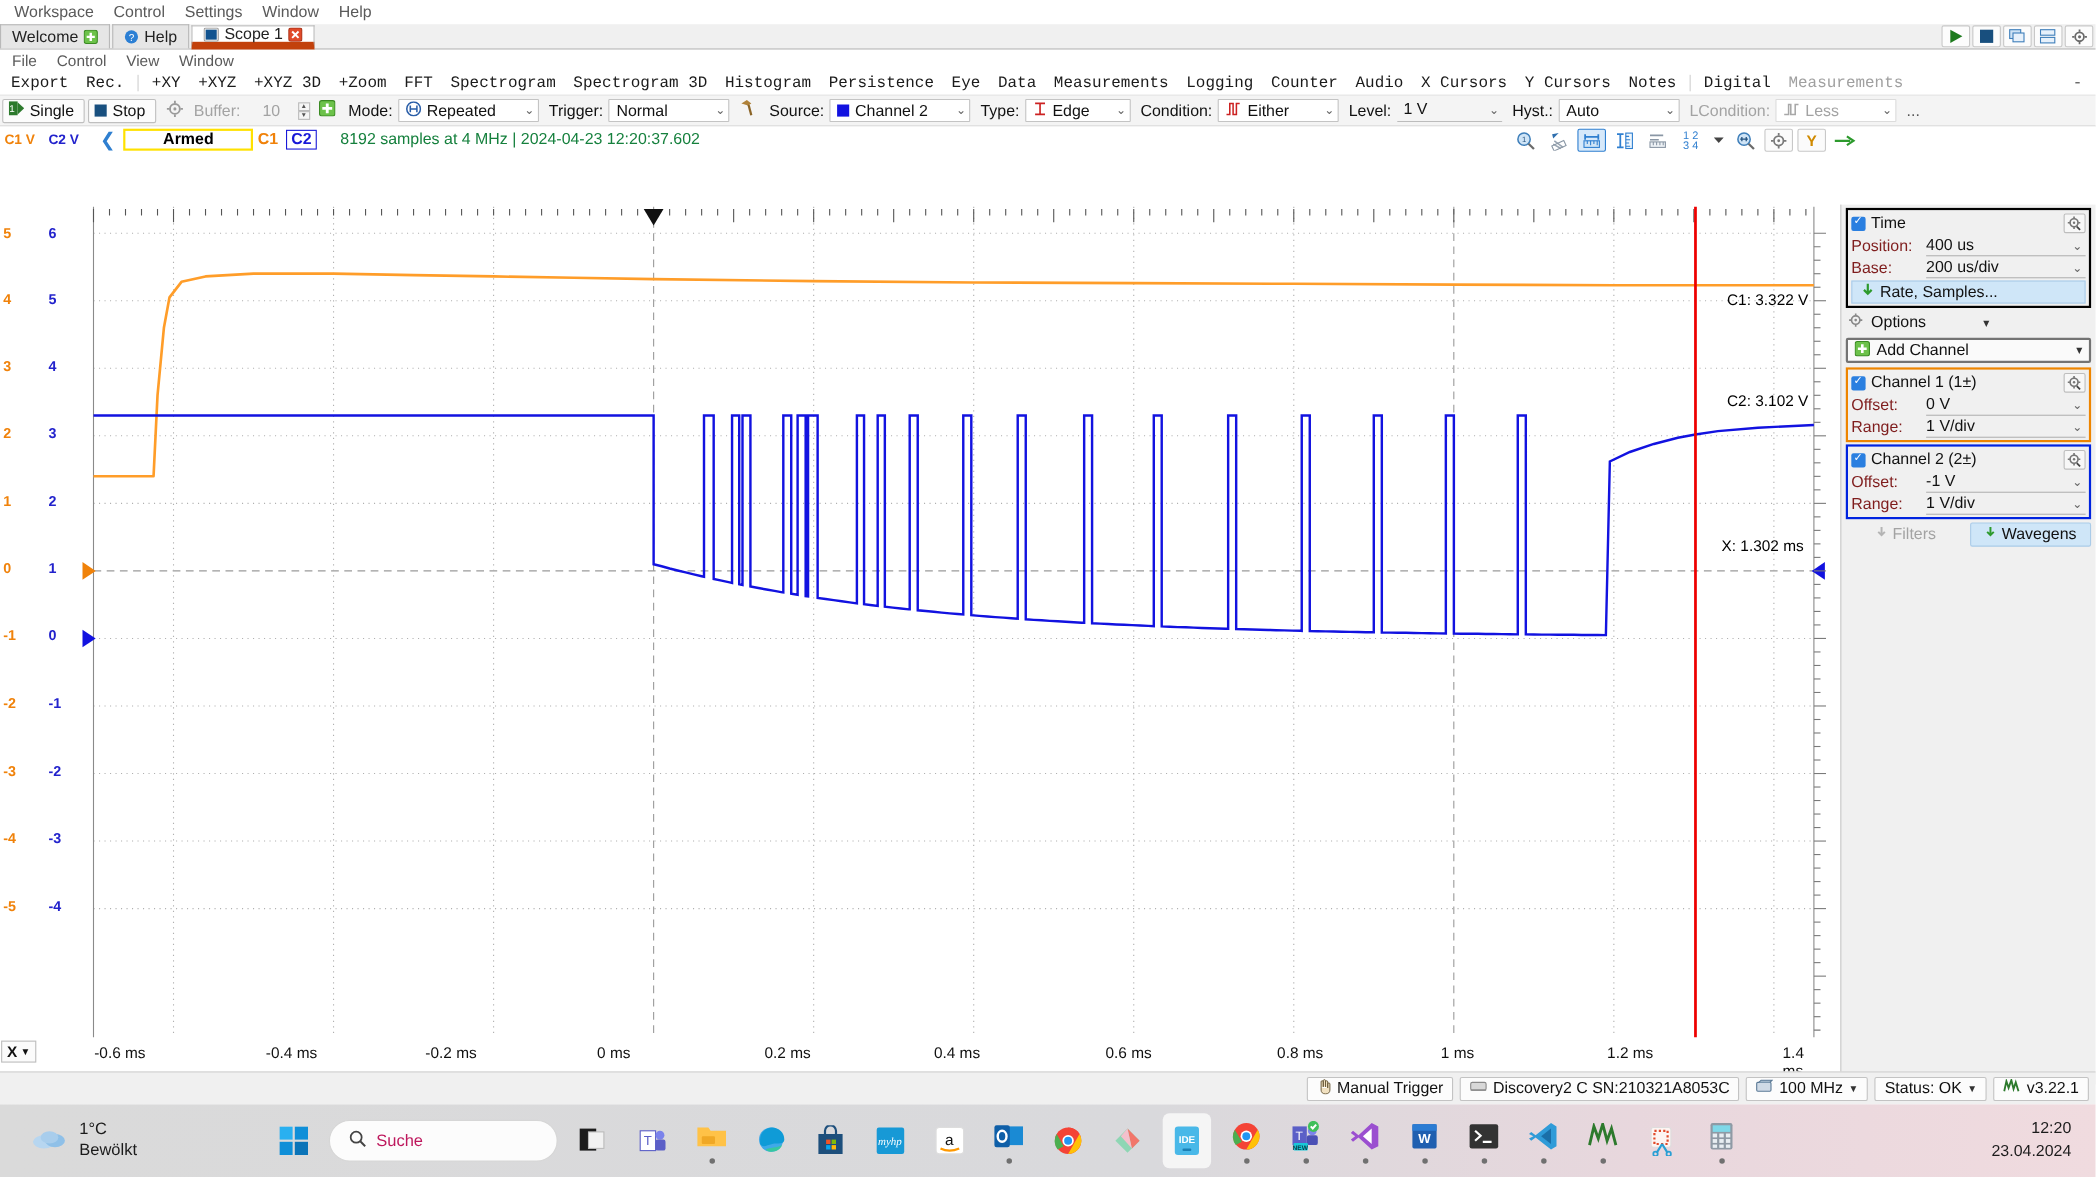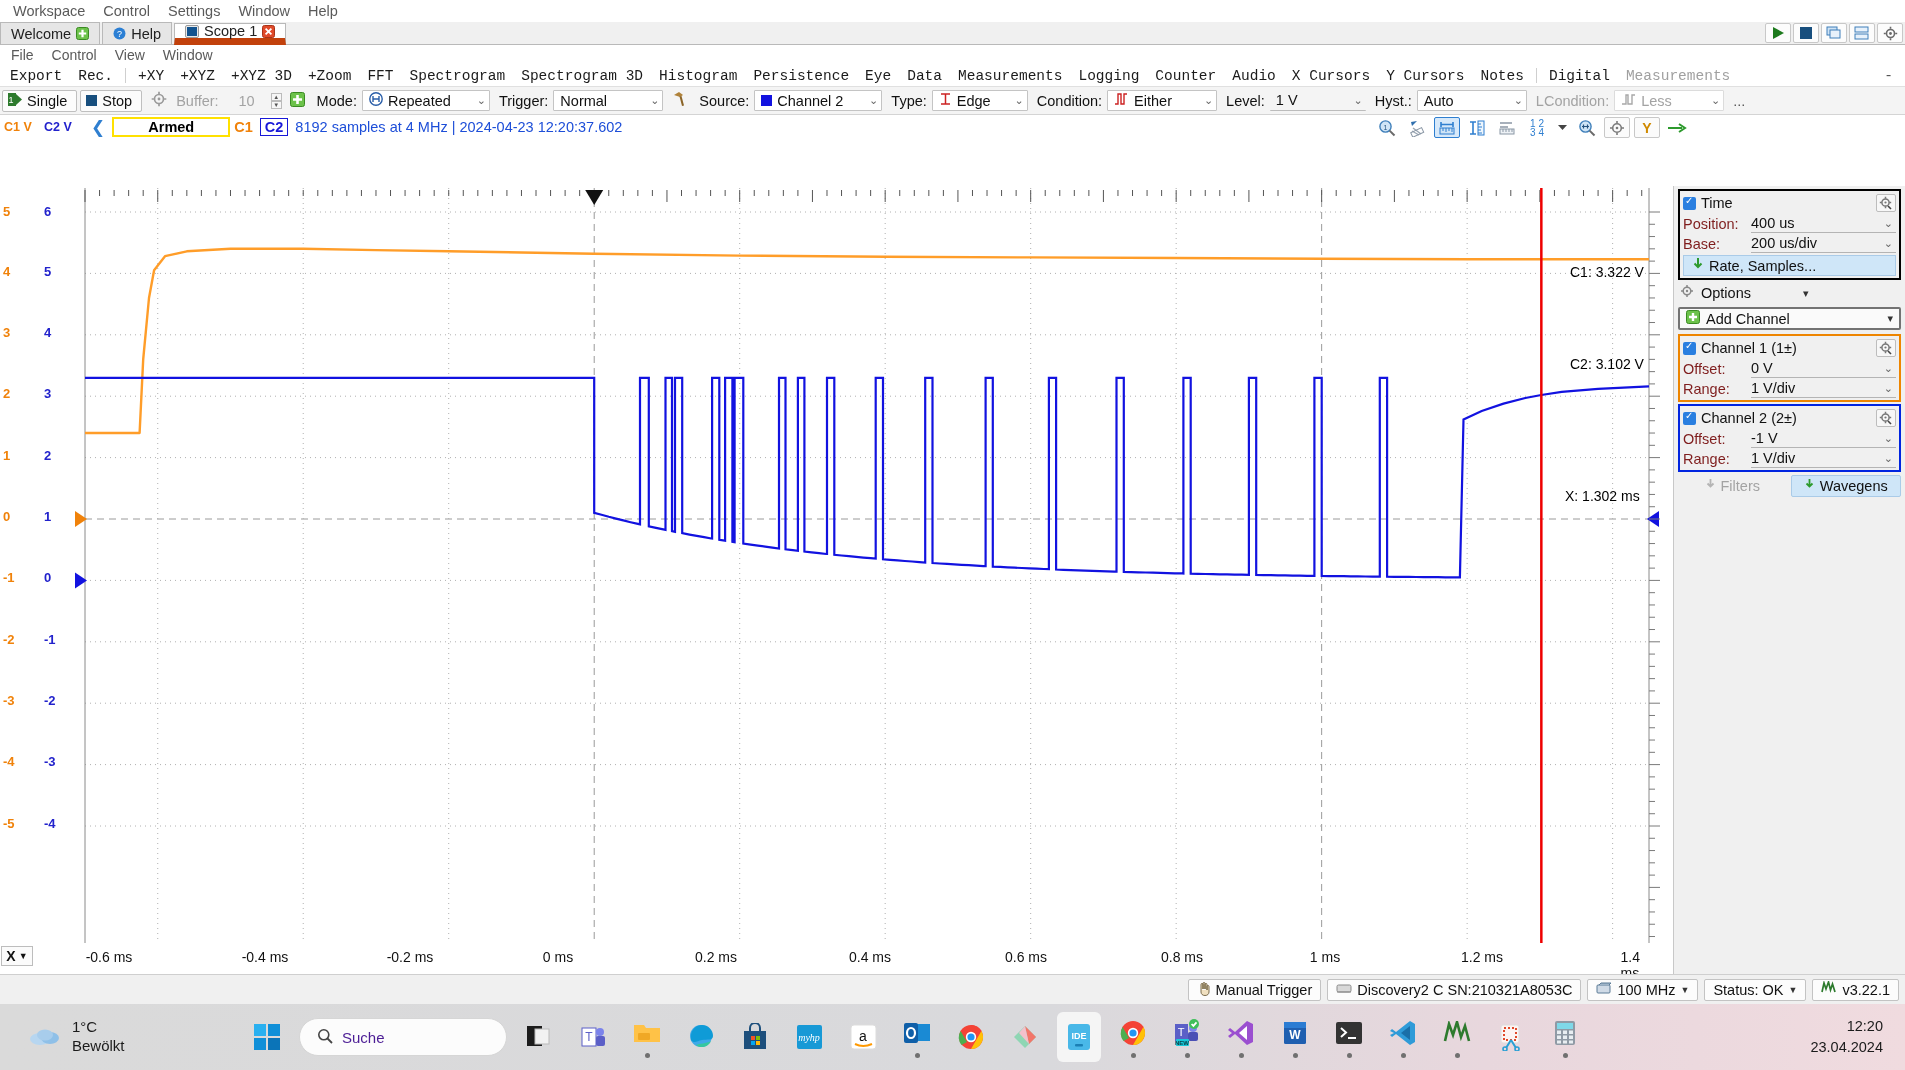--- a/index.html
+++ b/index.html
@@ -65,21 +65,21 @@
   .spin i { font-style:normal; font-size:6px; line-height:6px; color:#555; border:1px solid #bbb; background:#f6f6f6; text-align:center; height:8px;}
   .sq { width:11px; height:11px; display:inline-block; }
 
   
   .inforow { height:24px; display:flex; align-items:center; background:#fff; gap:0px; font-size:14.5px; }
   .armed { border:2px solid #ffe100; background:#fff; height:20px; min-width:118px; display:flex;
            align-items:center; justify-content:center; font-weight:bold; font-size:14.5px; color:#000; }
   .cbadge { font-size:14.5px; padding:0 4px; font-weight:bold; }
   .cbadge.c1 { color:#f0820a; }
   .cbadge.c2 { color:#1818d8; border:1px solid #1818d8; margin-left:3px; }
-  .infotext { color:#1d4ed8; margin-left:7px; white-space:nowrap; }
+  .infotext { color:#15803d; margin-left:21px; white-space:nowrap; }
   .viewtools { position:absolute; display:flex; align-items:center; gap:4px; }
   .vtb { width:26px; height:21px; display:flex; align-items:center; justify-content:center; border-radius:2px; }
   .vtb.sel { border:1px solid #2f7fd0; background:#d7e9fa; }
 
   
   .plotwrap { position:absolute; left:0; top:186px; width:1670px; height:800px; }
   .axisleft { position:absolute; left:0; top:0; width:84px; height:800px; }
   .axl { position:absolute; font-size:13px; font-weight:bold; }
   .axl.c1 { color:#f0820a; left:3px; }
   .axl.c2 { color:#2222cc; left:44px; }
@@ -123,21 +123,21 @@
   .xbtn { position:absolute; left:1px; top:3px; width:32px; height:20px; border:1px solid #bdbdbd; background:#fbfbfb;
           display:flex; align-items:center; justify-content:center; gap:3px; font-size:14px; font-weight:bold; color:#111; }
 
   
   .taskbar { position:absolute; left:0; bottom:0; width:1905px; height:66px;
              background:linear-gradient(90deg,#dadada 0%,#d9d9dc 55%,#e8d7dd 78%,#f0dbdf 100%); display:flex; align-items:center; }
   .weather { display:flex; align-items:center; gap:10px; margin-left:28px; }
   .weather .wt { font-size:15px; color:#1b1b1b; line-height:1.25; }
   .tbcenter { position:absolute; left:245px; display:flex; align-items:center; gap:10px; }
   .searchbox { width:208px; height:38px; background:#fcfcfc; border:1px solid #d6d6d6; border-radius:19px;
-               display:flex; align-items:center; gap:9px; padding-left:17px; font-size:15px; color:#4c1d95; }
+               display:flex; align-items:center; gap:9px; padding-left:17px; font-size:15px; color:#be185d; }
   .appicon { width:44px; height:50px; display:flex; flex-direction:column; align-items:center; justify-content:center; position:relative; }
   .appicon .ic { width:32px; height:32px; display:flex; align-items:center; justify-content:center; }
   .appicon .dot { width:5px; height:5px; border-radius:50%; background:#707070; margin-top:4px; }
   .clock { position:absolute; right:22px; text-align:right; font-size:14.5px; color:#1b1b1b; line-height:1.45; }
 
   .cursorlbl { position:absolute; font-size:14px; color:#000; white-space:nowrap; }
 </style>
 </head>
 <body>
 

